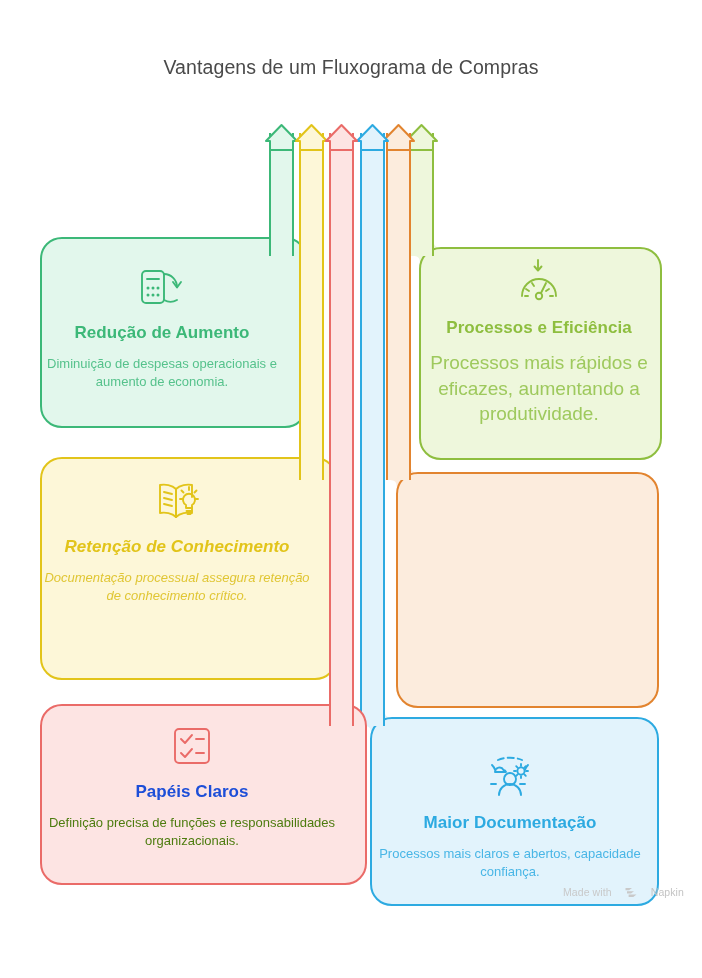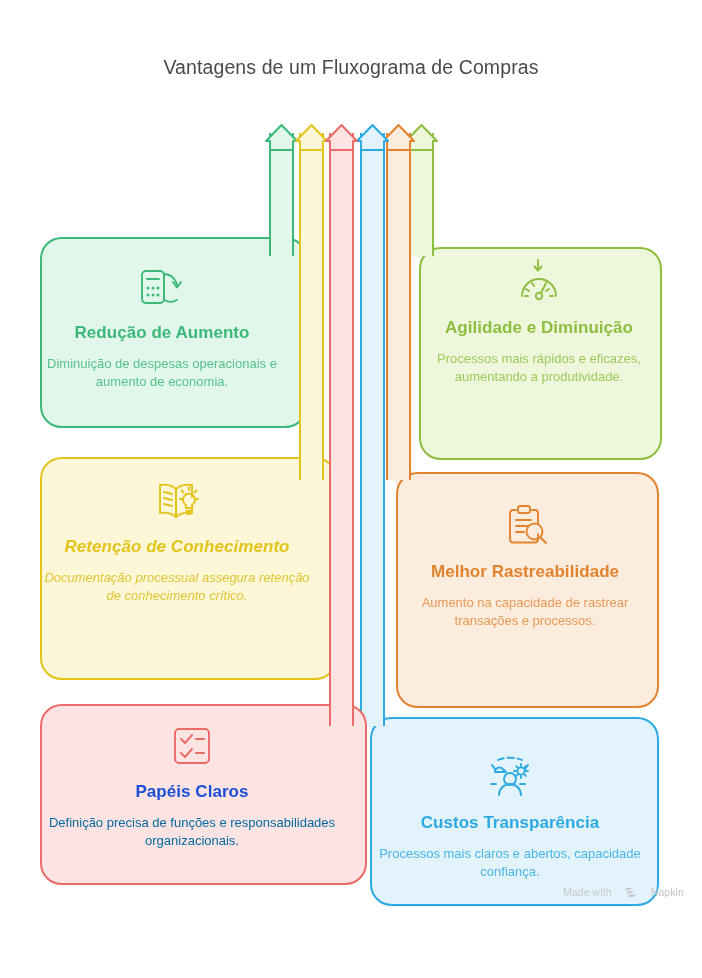--- a/index.html
+++ b/index.html
@@ -29,27 +29,27 @@
   #card-0{left:44px;  top:255px; width:236px;}
   #card-1{left:420px; top:248px; width:238px;}
   #card-2{left:44px;  top:467px; width:266px;font-style:italic;}
   #card-3{left:392px; top:492px; width:266px;}
   #card-4{left:44px;  top:714px; width:296px;}
   #card-5{left:362px; top:743px; width:296px;}
 
   #card-0 .c-title{font-size:17px;color:#3cb878;margin-top:14px;}
   #card-0 .c-desc {font-size:13px;color:#56c28c;margin-top:12px;}
   #card-1 .c-title{font-size:17px;color:#8ebe3f;margin-top:14px;}
-  #card-1 .c-desc {font-size:13px;color:#9ec95d;margin-top:12px;}
+  #card-1 .c-desc {font-size:19px;color:#9ec95d;margin-top:12px;}
   #card-2 .c-title{font-size:17px;color:#e2c41a;margin-top:14px;}
   #card-2 .c-desc {font-size:13px;color:#e0c634;margin-top:12px;}
   #card-3 .c-title{font-size:17px;color:#e2842f;margin-top:14px;}
   #card-3 .c-desc {font-size:13px;color:#e79a55;margin-top:12px;}
   #card-4 .c-title{font-size:17px;color:#1d4ed8;margin-top:14px;}
-  #card-4 .c-desc {font-size:13px;color:#0369a1;margin-top:12px;}
+  #card-4 .c-desc {font-size:13px;color:#4d7c0f;margin-top:12px;}
   #card-5 .c-title{font-size:17px;color:#2daae1;margin-top:14px;}
   #card-5 .c-desc {font-size:13px;color:#49b6e6;margin-top:12px;}
 
   .footer{
     position:absolute;right:18px;bottom:16px;
     display:flex;align-items:center;gap:13px;
     font-size:10.5px;color:#c9c9c9;letter-spacing:.1px;
   }
   .footer .brand{font-weight:500;color:#c4c4c4;}
   .footer .logo{display:block;}
@@ -190,21 +190,21 @@
       <polyline points="20.5,8.5 24,12.5 27.5,8.5"></polyline>
       <path d="M8,38 A17,17 0 0 1 42,38"></path>
       <circle cx="25" cy="38" r="3.2"></circle>
       <line x1="27" y1="35" x2="32" y2="25"></line>
       <line x1="12" y1="31" x2="15" y2="33"></line>
       <line x1="18" y1="25" x2="20" y2="28"></line>
       <line x1="32" y1="33" x2="35" y2="31"></line>
       <line x1="11" y1="38" x2="14" y2="38"></line>
       <line x1="36" y1="38" x2="39" y2="38"></line>
     </svg>
-    <p class="c-title">Agilidade e Diminuição</p>
+    <p class="c-title">Processos e Eficiência</p>
     <p class="c-desc">Processos mais rápidos e eficazes, aumentando a produtividade.</p>
   </div>
 
   <div class="card" id="card-2">
     <svg class="icon" width="48" height="46" viewBox="0 0 48 46" fill="none" stroke="#e2c41a" stroke-width="1.9" stroke-linecap="round" stroke-linejoin="round">
       <path d="M23,12 C19,8 12,7 7,8 L7,36 C12,35 19,36 23,40 Z"></path>
       <path d="M23,12 C27,8 34,7 39,8 L39,20"></path>
       <path d="M39,30 L39,36 C34,35 27,36 23,40"></path>
       <line x1="23" y1="12" x2="23" y2="40"></line>
       <line x1="11" y1="15" x2="19" y2="17"></line>
@@ -216,34 +216,20 @@
       <line x1="36" y1="10" x2="36" y2="13"></line>
       <line x1="28.5" y1="13.5" x2="30.5" y2="15.5"></line>
       <line x1="43.5" y1="13.5" x2="41.5" y2="15.5"></line>
       <line x1="27" y1="22" x2="29.5" y2="22"></line>
       <line x1="45" y1="22" x2="42.5" y2="22"></line>
     </svg>
     <p class="c-title">Retenção de Conhecimento</p>
     <p class="c-desc">Documentação processual assegura retenção de conhecimento crítico.</p>
   </div>
 
-  <div class="card" id="card-3">
-    <svg class="icon" width="50" height="46" viewBox="0 0 50 46" fill="none" stroke="#e2842f" stroke-width="1.9" stroke-linecap="round" stroke-linejoin="round">
-      <path d="M32,8 L35,8 C37,8 38,9.5 38,11.5 L38,22"></path>
-      <path d="M38,32 L38,37 C38,39 37,40.5 35,40.5 L13,40.5 C11,40.5 10,39 10,37 L10,11.5 C10,9.5 11,8 13,8 L16,8"></path>
-      <rect x="18" y="4" width="12" height="7" rx="2"></rect>
-      <line x1="16" y1="18" x2="31" y2="18"></line>
-      <line x1="16" y1="24" x2="28" y2="24"></line>
-      <line x1="16" y1="30" x2="24" y2="30"></line>
-      <circle cx="34.5" cy="29.5" r="8"></circle>
-      <line x1="40.5" y1="35.5" x2="46" y2="41"></line>
-    </svg>
-    <p class="c-title">Melhor Rastreabilidade</p>
-    <p class="c-desc">Aumento na capacidade de rastrear transações e processos.</p>
-  </div>
 
   <div class="card" id="card-4">
     <svg class="icon" width="44" height="44" viewBox="0 0 44 44" fill="none" stroke="#ea6b68" stroke-width="1.9" stroke-linecap="round" stroke-linejoin="round">
       <rect x="5" y="5" width="34" height="34" rx="4"></rect>
       <polyline points="11,15 15,19 22,11"></polyline>
       <line x1="26" y1="15" x2="34" y2="15"></line>
       <polyline points="11,29 15,33 22,25"></polyline>
       <line x1="26" y1="29" x2="34" y2="29"></line>
     </svg>
     <p class="c-title">Papéis Claros</p>
@@ -263,21 +249,21 @@
       <line x1="41" y1="18" x2="43" y2="18"></line>
       <line x1="31.2" y1="13.2" x2="32.6" y2="14.6"></line>
       <line x1="39.4" y1="21.4" x2="40.8" y2="22.8"></line>
       <line x1="31.2" y1="22.8" x2="32.6" y2="21.4"></line>
       <line x1="39.4" y1="14.6" x2="40.8" y2="13.2"></line>
       <circle cx="25" cy="26" r="6"></circle>
       <path d="M14,42 A11,11 0 0 1 36,42"></path>
       <path d="M6,31 L15,31" stroke-dasharray="5 4"></path>
       <path d="M35,31 L44,31" stroke-dasharray="5 4"></path>
     </svg>
-    <p class="c-title">Custos Transparência</p>
+    <p class="c-title">Maior Documentação</p>
     <p class="c-desc">Processos mais claros e abertos, capacidade confiança.</p>
   </div>
 
   <div class="footer">
     <span>Made with</span>
     <svg class="logo" width="13" height="11" viewBox="0 0 13 11" fill="#c9c9c9" stroke="none">
       <path d="M0.5,1 L7,1 L4,3.3 L0.5,3.3 Z"></path>
       <path d="M2,4.2 L9,4.2 L6,6.5 L2,6.5 Z"></path>
       <path d="M3.6,7.4 L11.5,7.4 L8.3,10 L3.6,10 Z"></path>
     </svg>

